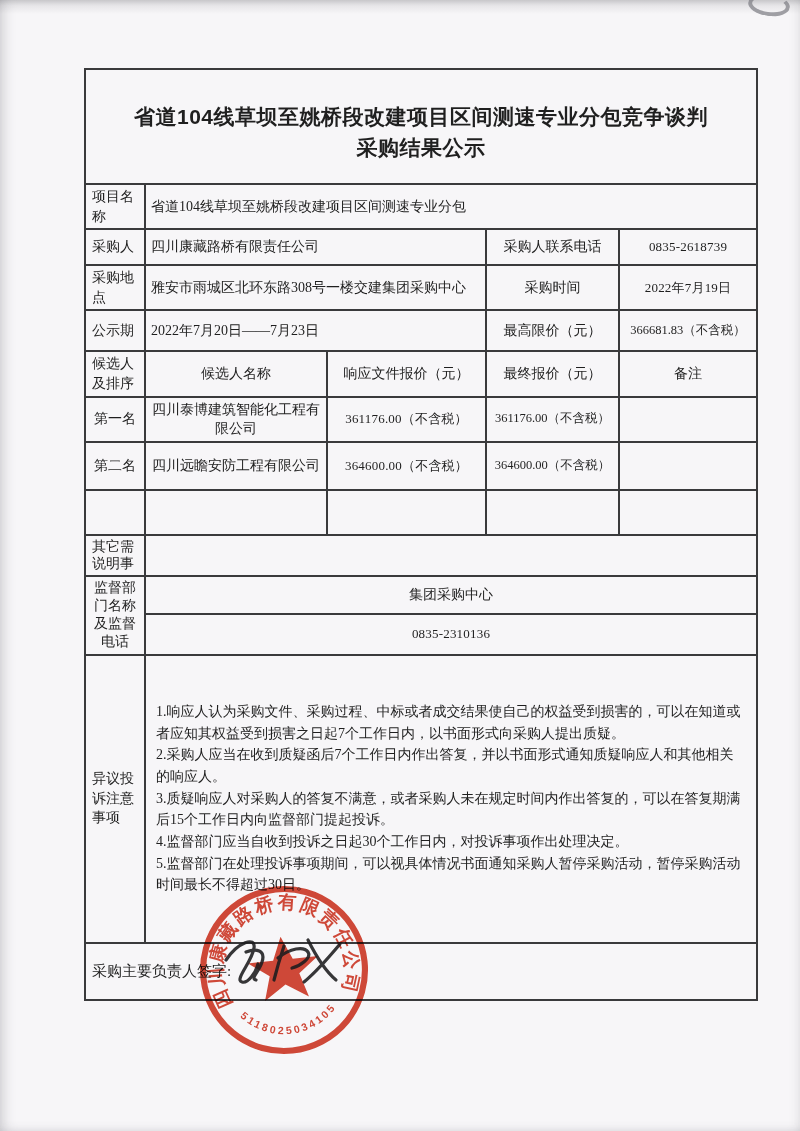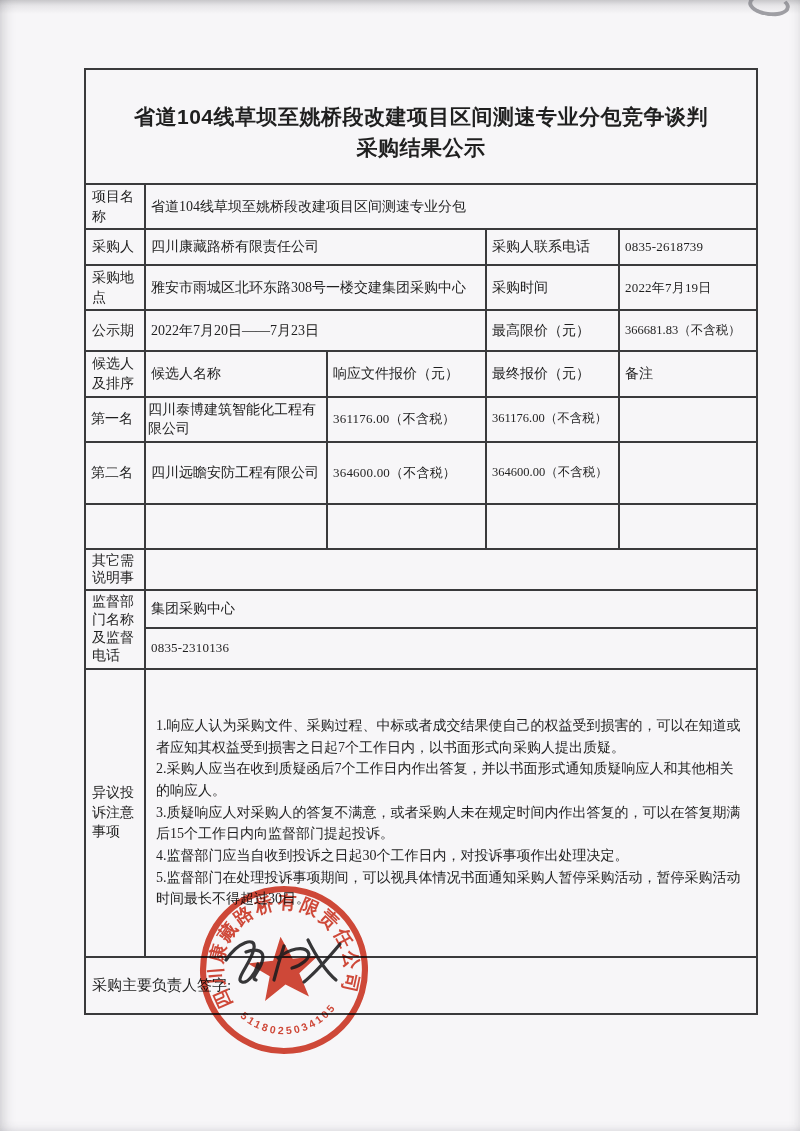--- a/index.html
+++ b/index.html
@@ -37,21 +37,21 @@
     vertical-align:middle;
     word-break:break-all;
     overflow:hidden;
   }
   td.title-cell{
     font-family:"Liberation Sans","DejaVu Sans",sans-serif;
     font-weight:bold;font-size:21px;line-height:1.45;
     text-align:center;letter-spacing:.5px;
     padding-top:14px;vertical-align:middle;
   }
-  td.c{}
+  td.c{text-align:center;}
   td.l{text-align:left;}
   td.label{padding:2px 6px;border-radius:15px;}
   td.num{font-size:13px;letter-spacing:.2px;}
   td.num-sm{font-size:12.5px;}
   td.objection-text{font-size:14px;line-height:1.55;padding:8px 10px;}
   td.objection-text p{margin:0;}
   td.sign-row{font-size:15px;padding-left:6px;}
   
   .stamp{position:absolute;left:196px;top:882px;width:176px;height:176px;
     mix-blend-mode:multiply;opacity:.92;transform:rotate(-6deg);}
@@ -115,21 +115,21 @@
   </tr>
 
   <tr style="height:44px">
     <td class="c">第一名</td>
     <td class="c" style="padding:2px 2px">四川泰博建筑智能化工程有限公司</td>
     <td class="c num">361176.00（不含税）</td>
     <td class="c num-sm">361176.00（不含税）</td>
     <td class="c"></td>
   </tr>
 
-  <tr style="height:62px">
+  <tr style="height:48px">
     <td class="c">第二名</td>
     <td class="c">四川远瞻安防工程有限公司</td>
     <td class="c num">364600.00（不含税）</td>
     <td class="c num-sm">364600.00（不含税）</td>
     <td class="c"></td>
   </tr>
 
   <tr style="height:45px">
     <td class="c"></td>
     <td class="c"></td>

